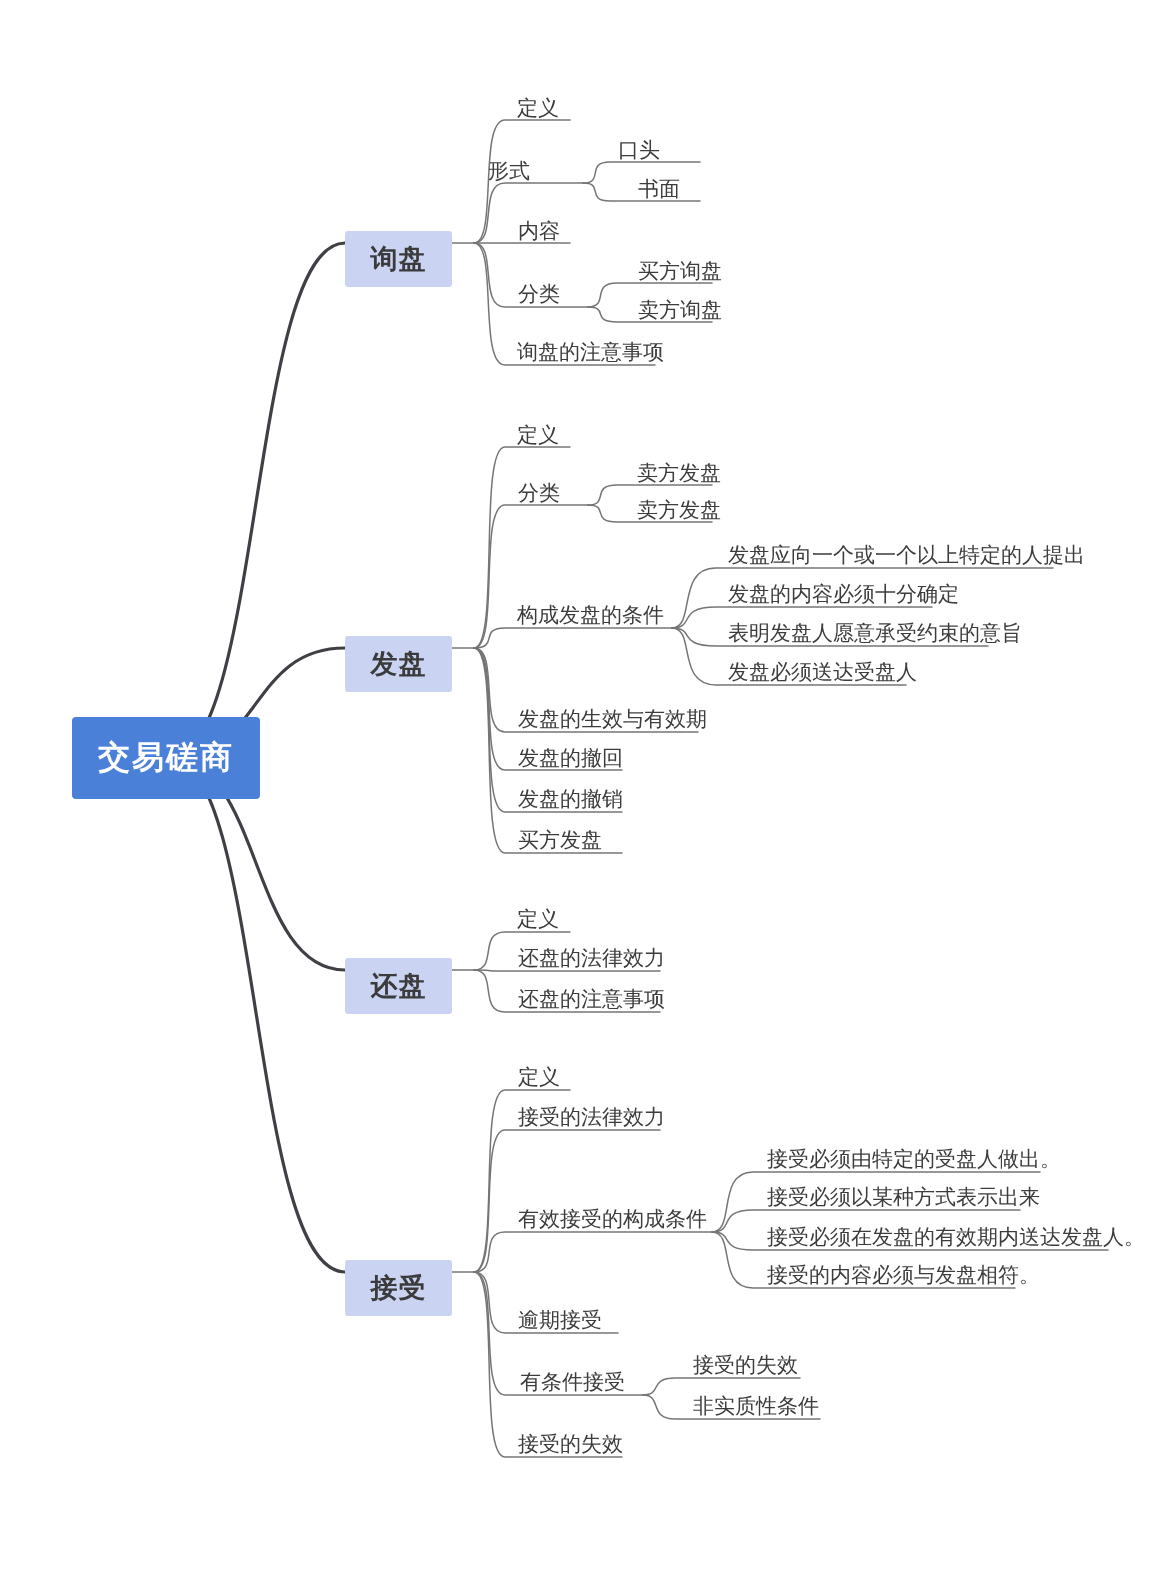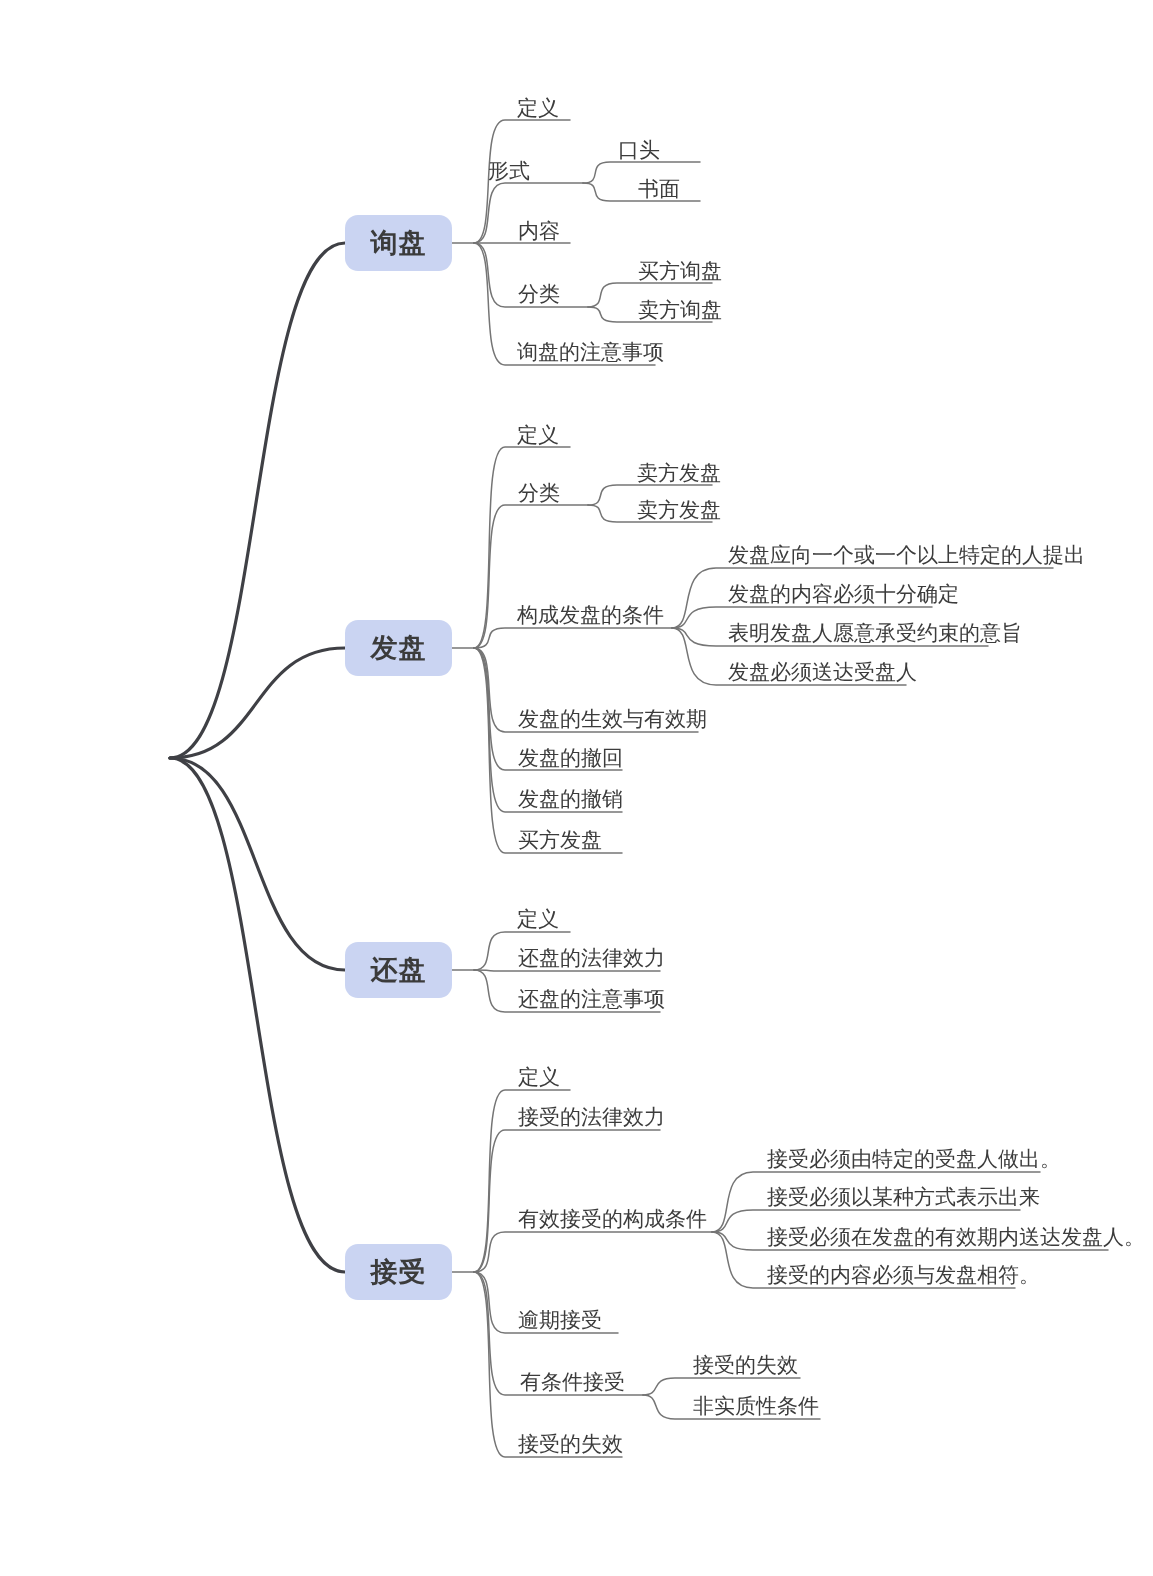--- a/index.html
+++ b/index.html
@@ -16,21 +16,21 @@
   .thick{fill:none;stroke:var(--line-thick);stroke-width:3.2;stroke-linecap:round;}
   .thin{fill:none;stroke:var(--line-thin);stroke-width:1.5;stroke-linecap:round;}
   .root-node{
     position:absolute;left:72px;top:717px;width:188px;height:82px;
     background:var(--root-fill);color:#ffffff;font-size:32px;font-weight:bold;
     display:flex;align-items:center;justify-content:center;border-radius:4px;letter-spacing:2px;
   }
   .branch-node{
     position:absolute;width:107px;height:56px;background:var(--branch-fill);
     color:var(--branch-text);font-size:27px;font-weight:bold;
-    display:flex;align-items:center;justify-content:center;border-radius:13px;letter-spacing:1px;
+    display:flex;align-items:center;justify-content:center;border-radius:3px;letter-spacing:1px;margin-top:16px;
   }
   .leaf{
     position:absolute;font-size:21px;color:var(--leaf-text);
     white-space:nowrap;line-height:19px;
   }
 </style>
 </head>
 <body>
 
 <div class="canvas">
@@ -82,20 +82,21 @@
     <path class="thin" d="M474 1272 C500 1272 478 1395 505 1395 L643 1395"></path>
     <path class="thin" d="M474 1272 C500 1272 478 1457 505 1457 L622 1457"></path>
     <path class="thin" d="M712 1232 C736 1232 716 1172 753 1172 L1040 1172"></path>
     <path class="thin" d="M712 1232 C736 1232 716 1210 753 1210 L1020 1210"></path>
     <path class="thin" d="M712 1232 C736 1232 716 1250 753 1250 L1108 1250"></path>
     <path class="thin" d="M712 1232 C736 1232 716 1288 753 1288 L1015 1288"></path>
     <path class="thin" d="M643 1395 C663 1395 648 1378 675 1378 L800 1378"></path>
     <path class="thin" d="M643 1395 C663 1395 648 1419 675 1419 L820 1419"></path>
   </svg>
 
+  <div class="root-node">交易磋商</div>
 
   <div class="branch-node" style="left:345px;top:215px">询盘</div>
   <div class="branch-node" style="left:345px;top:620px">发盘</div>
   <div class="branch-node" style="left:345px;top:942px">还盘</div>
   <div class="branch-node" style="left:345px;top:1244px">接受</div>
 
   <div class="leaf" style="left:517px;top:98px">定义</div>
   <div class="leaf" style="left:488px;top:161px">形式</div>
   <div class="leaf" style="left:618px;top:140px">口头</div>
   <div class="leaf" style="left:638px;top:179px">书面</div>

